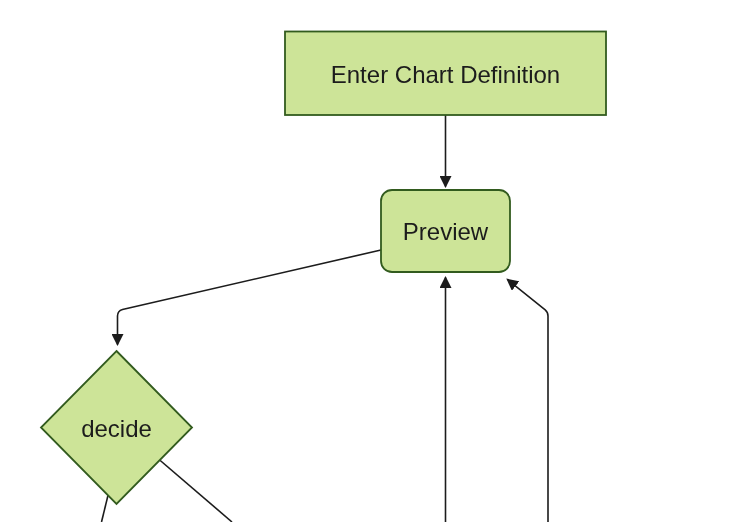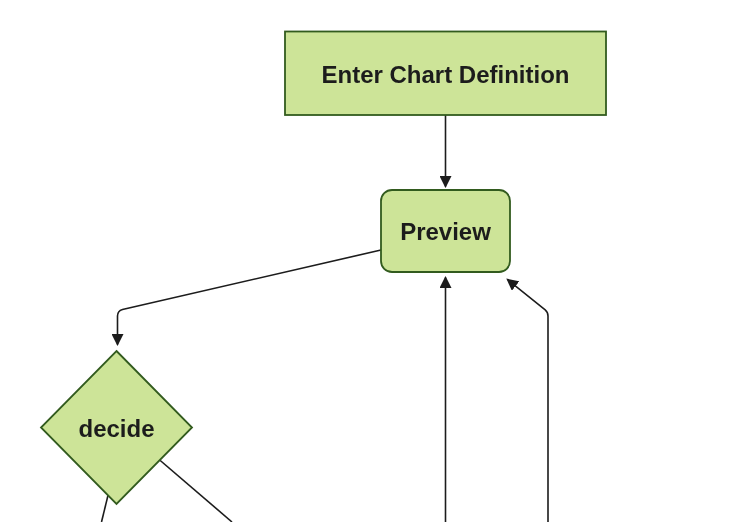--- a/index.html
+++ b/index.html
@@ -7,21 +7,20 @@
     padding: 0;
     background: #ffffff;
     font-family: "Liberation Sans", "DejaVu Sans", sans-serif;
   }
   .stage {
     position: relative;
     width: 740px;
     height: 522px;
     background: #ffffff;
     overflow: hidden;
-    font-weight: bold;
   }
   svg { display: block; }
   .edge {
     fill: none;
     stroke: #1c1c1c;
     stroke-width: 1.6;
   }
   .node-shape {
     fill: #cde498;
     stroke: #325b1e;

